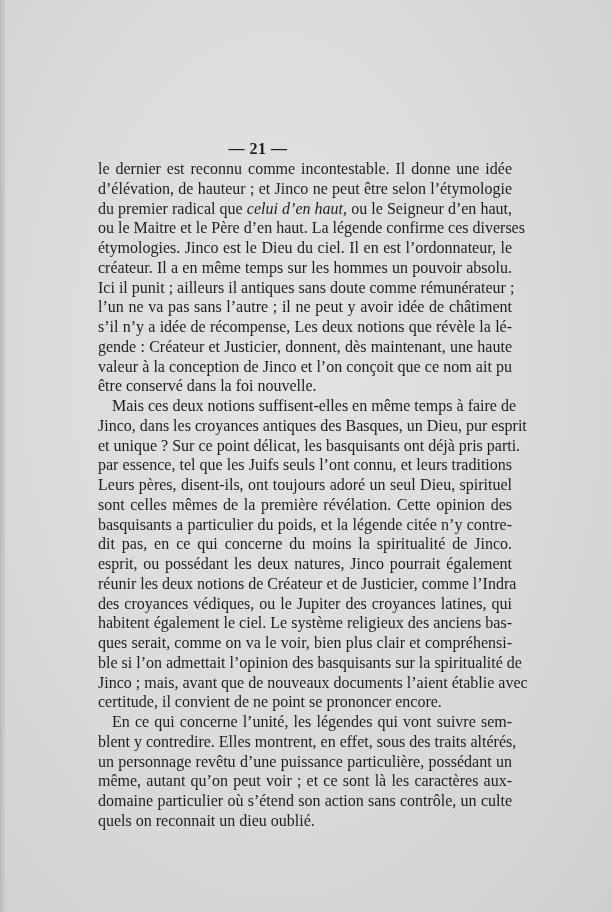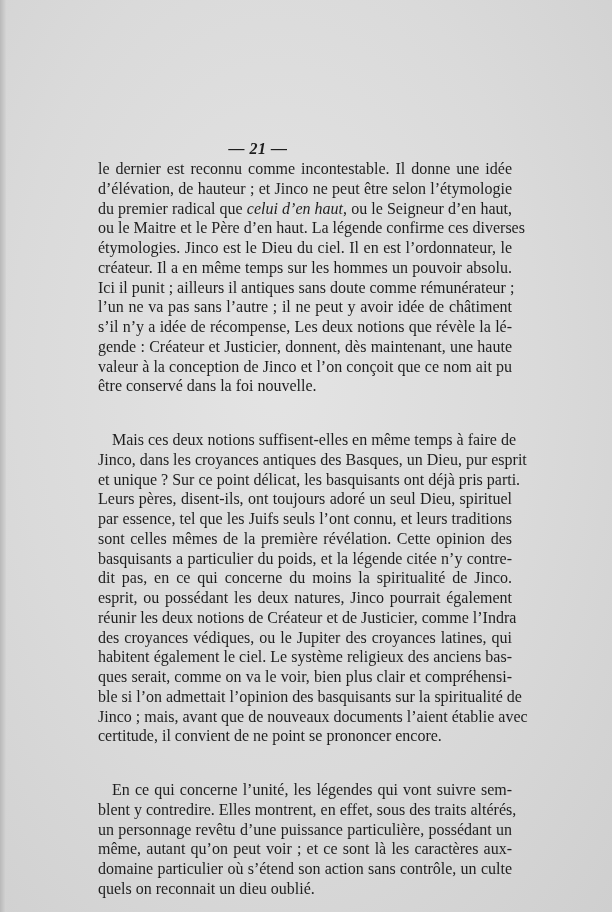--- a/index.html
+++ b/index.html
@@ -11,32 +11,32 @@
     position: relative;
     font-family: "Liberation Serif", "DejaVu Serif", serif;
     color: #1e1e1e;
   }
   .page-edge {
     position: absolute; left: 0; top: 0; width: 6px; height: 912px;
     background: linear-gradient(to right, #b9b9b9, #d4d4d4);
   }
   .page-number {
     position: absolute; top: 140px; left: 0; width: 516px;
-    text-align: center; font-size: 16px; font-weight: bold; letter-spacing: 0.5px; font-style: italic;
+    text-align: center; font-size: 16px; font-weight: bold; letter-spacing: 0.5px;
   }
   .text-block {
     position: absolute; left: 98px; top: 159px; width: 414px;
     font-size: 16px; line-height: 19.75px; font-weight: normal;
   }
   .line {
     display: block; white-space: nowrap; text-align: justify;
     text-align-last: justify; height: 19.75px; overflow: visible;
   }
   .line.last { text-align-last: left; }
-  .line.indent { padding-left: 14px; margin-top: 34px; }
+  .line.indent { padding-left: 14px; }
   .ital { font-style: italic; }
 </style>
 </head>
 <body>
 
 <div class="page-edge"></div>
 
 <div class="page-number">— 21 —</div>
 
 <div class="text-block">
@@ -53,22 +53,22 @@
     <span class="line">s’il n’y a idée de récompense, Les deux notions que révèle la lé-</span>
     <span class="line">gende : Créateur et Justicier, donnent, dès maintenant, une haute</span>
     <span class="line">valeur à la conception de Jinco et l’on conçoit que ce nom ait pu</span>
     <span class="line last">être conservé dans la foi nouvelle.</span>
   </div>
 
   <div>
     <span class="line indent">Mais ces deux notions suffisent-elles en même temps à faire de</span>
     <span class="line">Jinco, dans les croyances antiques des Basques, un Dieu, pur esprit</span>
     <span class="line">et unique ? Sur ce point délicat, les basquisants ont déjà pris parti.</span>
+    <span class="line">par essence, tel que les Juifs seuls l’ont connu, et leurs traditions</span>
     <span class="line">Leurs pères, disent-ils, ont toujours adoré un seul Dieu, spirituel</span>
-    <span class="line">par essence, tel que les Juifs seuls l’ont connu, et leurs traditions</span>
     <span class="line">sont celles mêmes de la première révélation. Cette opinion des</span>
     <span class="line">basquisants a particulier du poids, et la légende citée n’y contre-</span>
     <span class="line">dit pas, en ce qui concerne du moins la spiritualité de Jinco.</span>
     <span class="line">esprit, ou possédant les deux natures, Jinco pourrait également</span>
     <span class="line">réunir les deux notions de Créateur et de Justicier, comme l’Indra</span>
     <span class="line">des croyances védiques, ou le Jupiter des croyances latines, qui</span>
     <span class="line">habitent également le ciel. Le système religieux des anciens bas-</span>
     <span class="line">ques serait, comme on va le voir, bien plus clair et compréhensi-</span>
     <span class="line">ble si l’on admettait l’opinion des basquisants sur la spiritualité de</span>
     <span class="line">Jinco ; mais, avant que de nouveaux documents l’aient établie avec</span>

